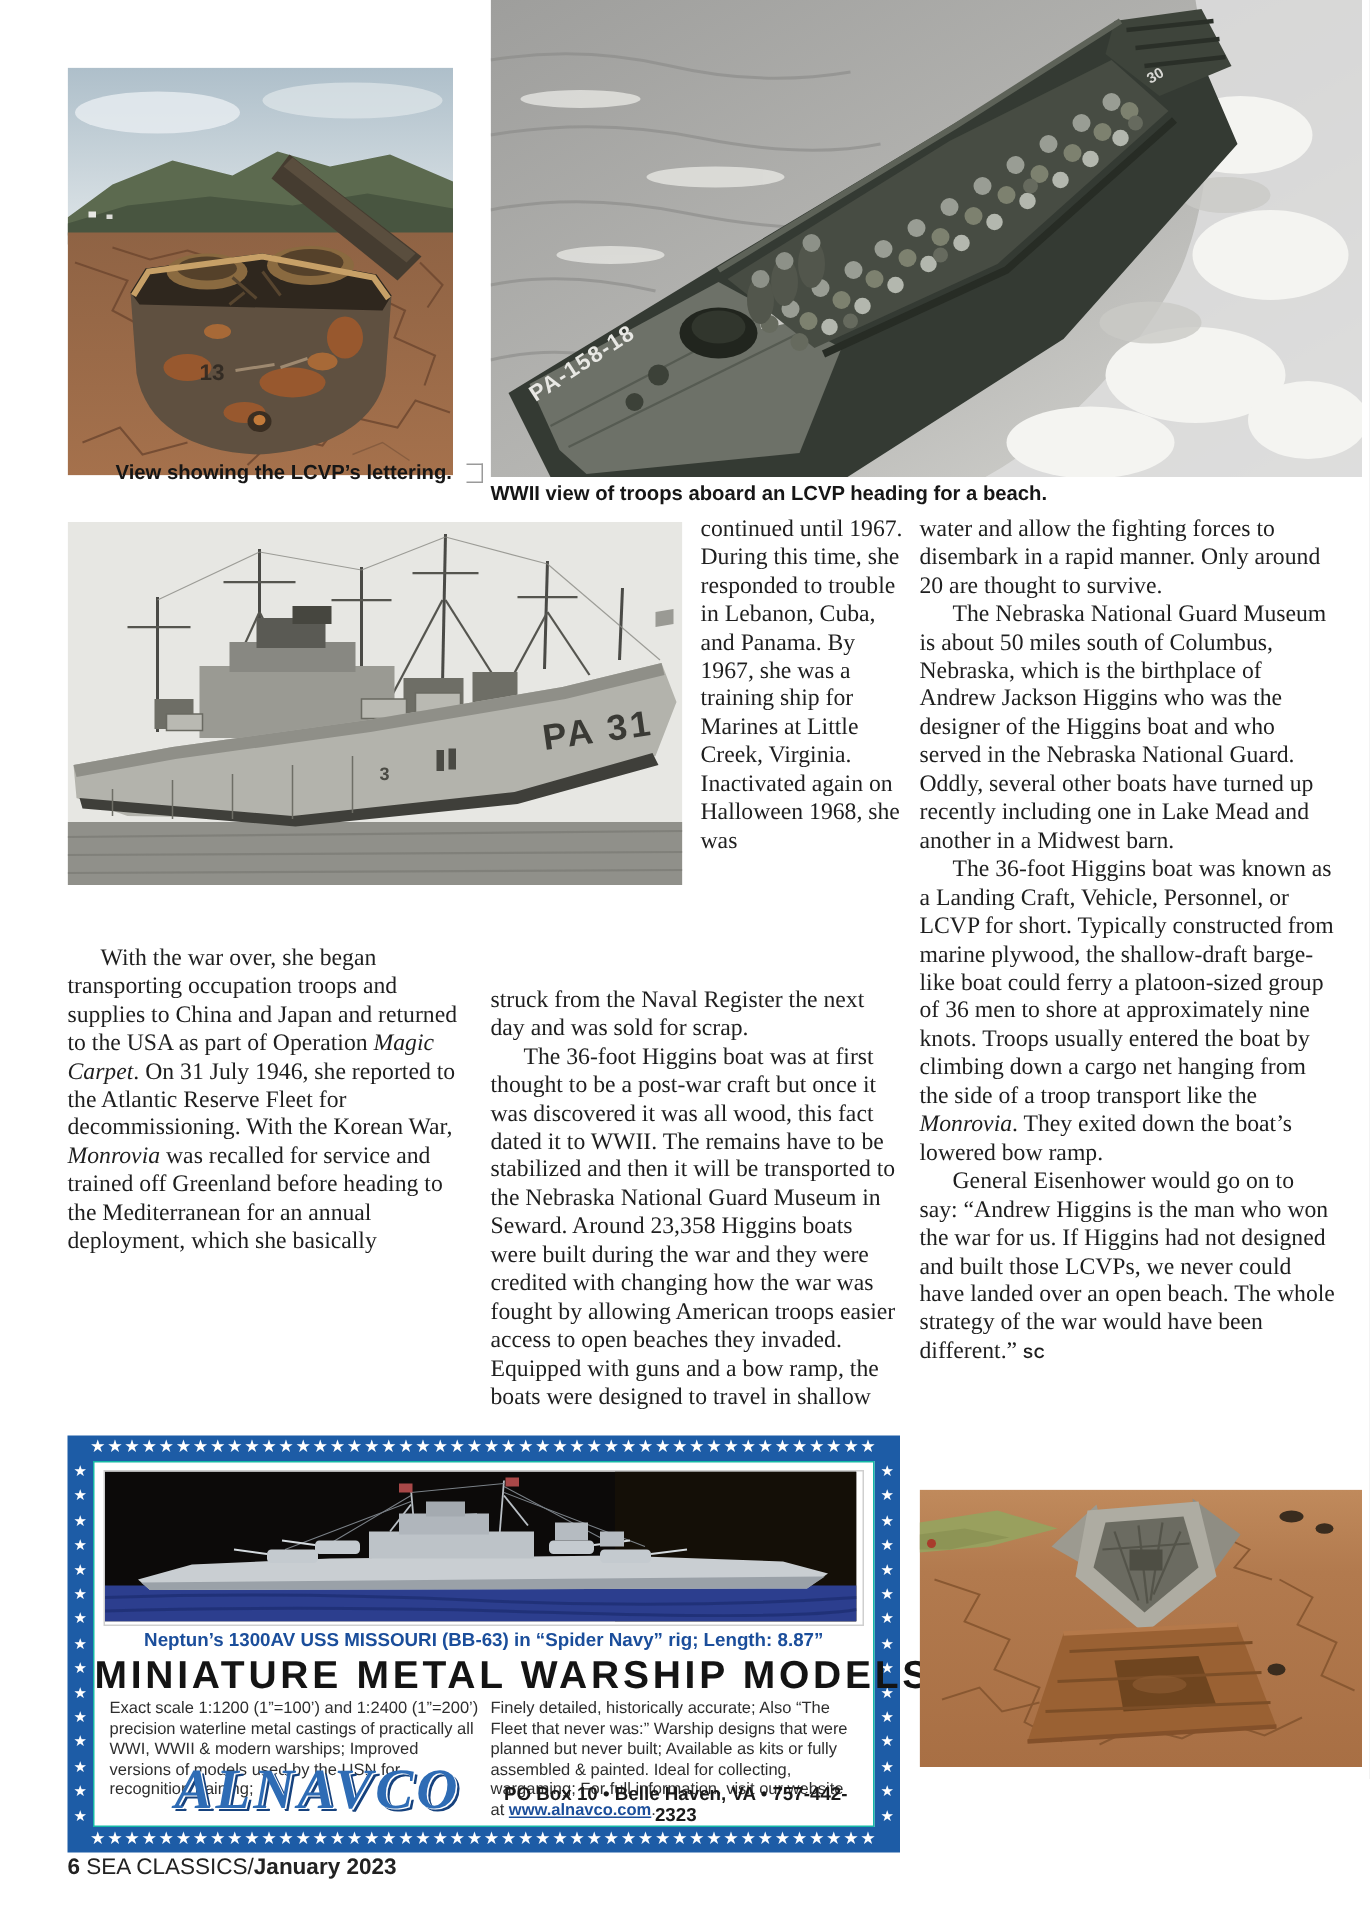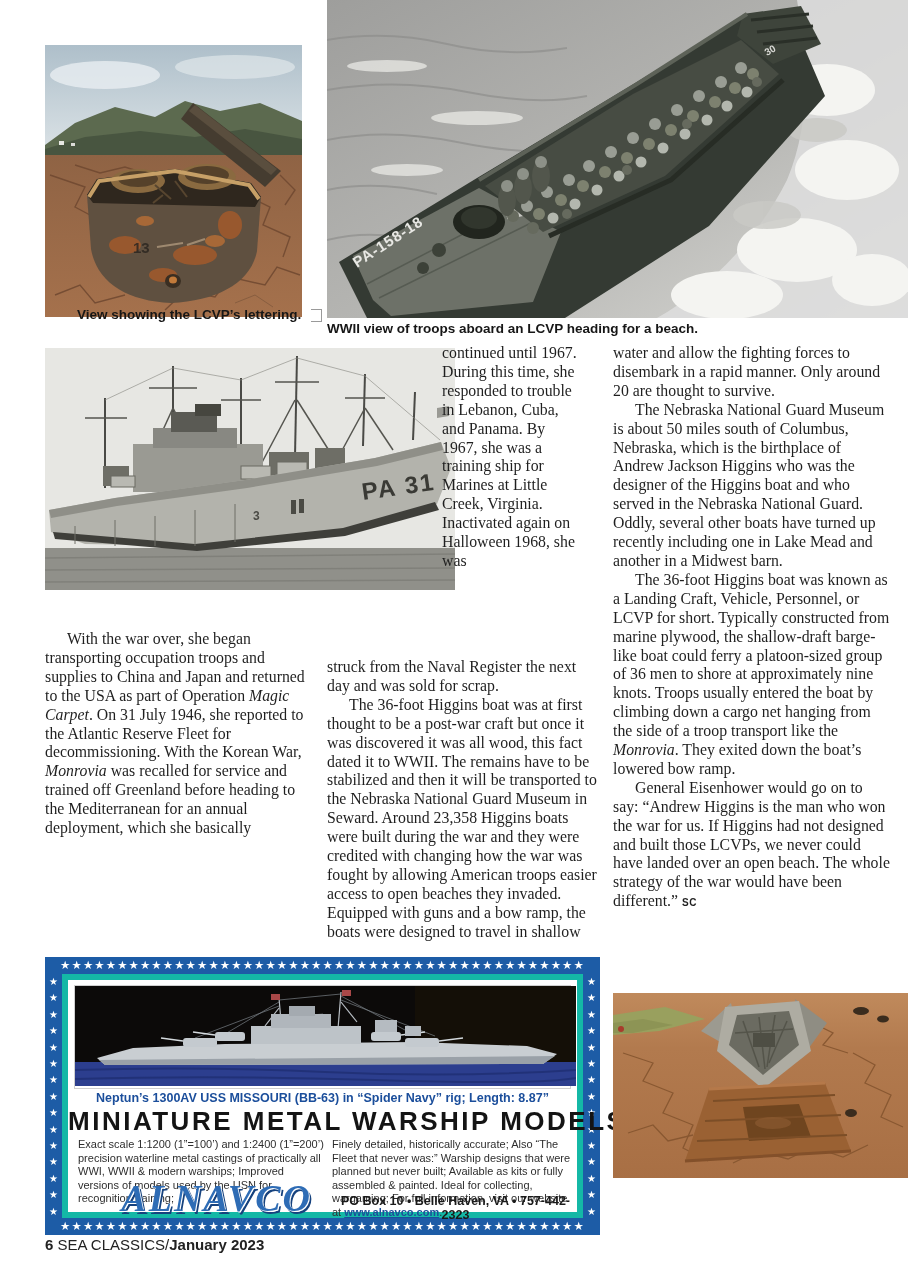--- a/index.html
+++ b/index.html
@@ -20,21 +20,21 @@
                border-left:none;vertical-align:middle;margin-left:10px;}
   
   .ad{position:absolute;left:45px;top:957px;width:555px;height:278px;background:#1d5ca6;}
   .stars-h{position:absolute;left:0;width:100%;height:17px;color:#ffffff;font-size:11.5px;
            line-height:17px;letter-spacing:1.1px;text-align:center;white-space:nowrap;overflow:hidden;}
   .stars-h.top{top:0;} .stars-h.bottom{bottom:0;}
   .stars-v{position:absolute;top:17px;bottom:17px;width:17px;color:#ffffff;font-size:10px;
            line-height:16.4px;text-align:center;overflow:hidden;}
   .stars-v.left{left:0;} .stars-v.right{right:0;}
   .ad-inner{position:absolute;left:17px;top:17px;right:17px;bottom:17px;background:#ffffff;
-            border:6px solid #14b8a6;font-family:"Liberation Sans",sans-serif;}
+            border:1px solid #14b8a6;font-family:"Liberation Sans",sans-serif;}
   .ad-photo{position:absolute;left:6px;top:5px;right:6px;height:102px;border:1px solid #cfcfcf;}
   .ad-caption{position:absolute;left:0;top:111px;width:100%;text-align:center;
               color:#1b4e9b;font-weight:bold;font-size:12.5px;}
   .ad-headline{position:absolute;left:0;top:126px;width:100%;text-align:center;color:#141414;
                font-weight:bold;font-size:26px;letter-spacing:2.5px;white-space:nowrap;}
   .ad-col{position:absolute;top:158px;font-size:11px;line-height:13.6px;color:#2e2e2e;}
   .ad-col.l{left:10px;width:246px;}
   .ad-col.r{left:264px;width:247px;text-align:left;}
   .weblink{color:#1b4e9b;font-weight:bold;text-decoration:underline;cursor:pointer;}
   .ad-logo{position:absolute;left:24px;top:196px;width:220px;text-align:right;
@@ -313,21 +313,21 @@
       <g stroke="#6e6e66" stroke-width="1">
           <line x1="30" y1="178" x2="30" y2="196"></line>
           <line x1="70" y1="172" x2="70" y2="198"></line>
           <line x1="110" y1="168" x2="110" y2="198"></line>
           <line x1="150" y1="162" x2="150" y2="198"></line>
           <line x1="190" y1="156" x2="190" y2="194"></line>
         </g>
     </svg>
   </div>
 
-  <div class="bodycol" style="left:442px;top:344px;width:136px;">
+  <div class="bodycol" style="left:467px;top:344px;width:136px;">
     <p>continued until 1967. During this time, she responded to trouble in Lebanon, Cuba, and Panama. By 1967, she was a training ship for Marines at Little Creek, Virginia. Inactivated again on Halloween 1968, she was</p>
   </div>
 
   <div class="bodycol" style="left:613px;top:344px;width:279px;">
     <p>water and allow the fighting forces to disembark in a rapid manner. Only around 20 are thought to survive.</p>
     <p class="ind">The Nebraska National Guard Museum is about 50 miles south of Columbus, Nebraska, which is the birthplace of Andrew Jackson Higgins who was the designer of the Higgins boat and who served in the Nebraska National Guard. Oddly, several other boats have turned up recently including one in Lake Mead and another in a Midwest barn.</p>
     <p class="ind">The 36-foot Higgins boat was known as a Landing Craft, Vehicle, Personnel, or LCVP for short. Typically constructed from marine plywood, the shallow-draft barge-like boat could ferry a platoon-sized group of 36 men to shore at approximately nine knots. Troops usually entered the boat by climbing down a cargo net hanging from the side of a troop transport like the <i>Monrovia</i>. They exited down the boat’s lowered bow ramp.</p>
     <p class="ind">General Eisenhower would go on to say: “Andrew Higgins is the man who won the war for us. If Higgins had not designed and built those LCVPs, we never could have landed over an open beach. The whole strategy of the war would have been different.” <b class="sc">SC</b></p>
   </div>
 

